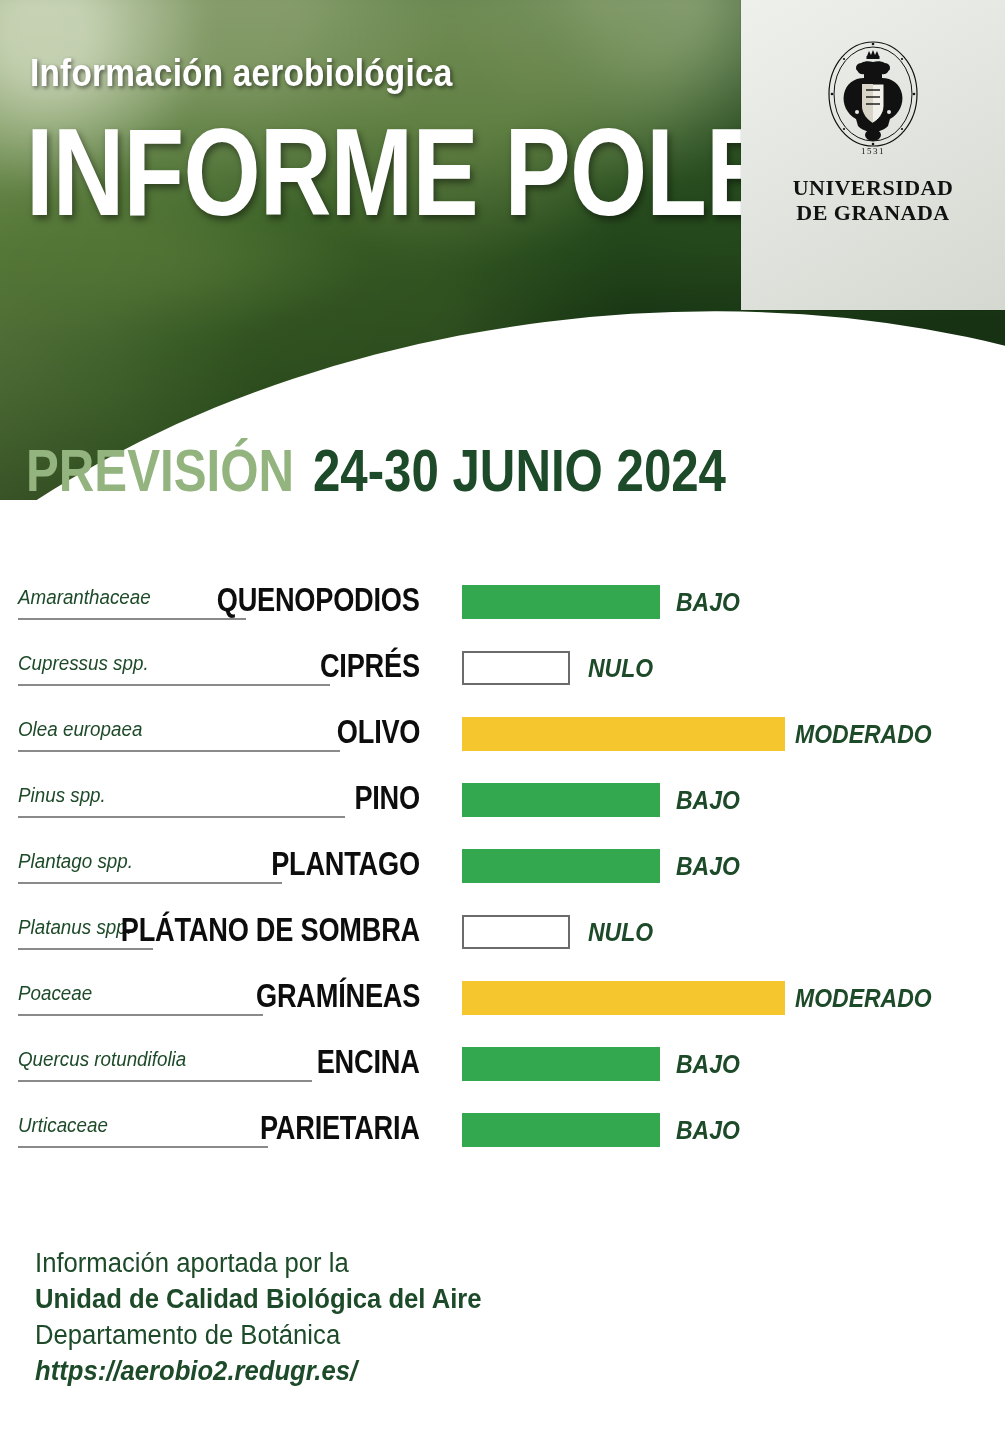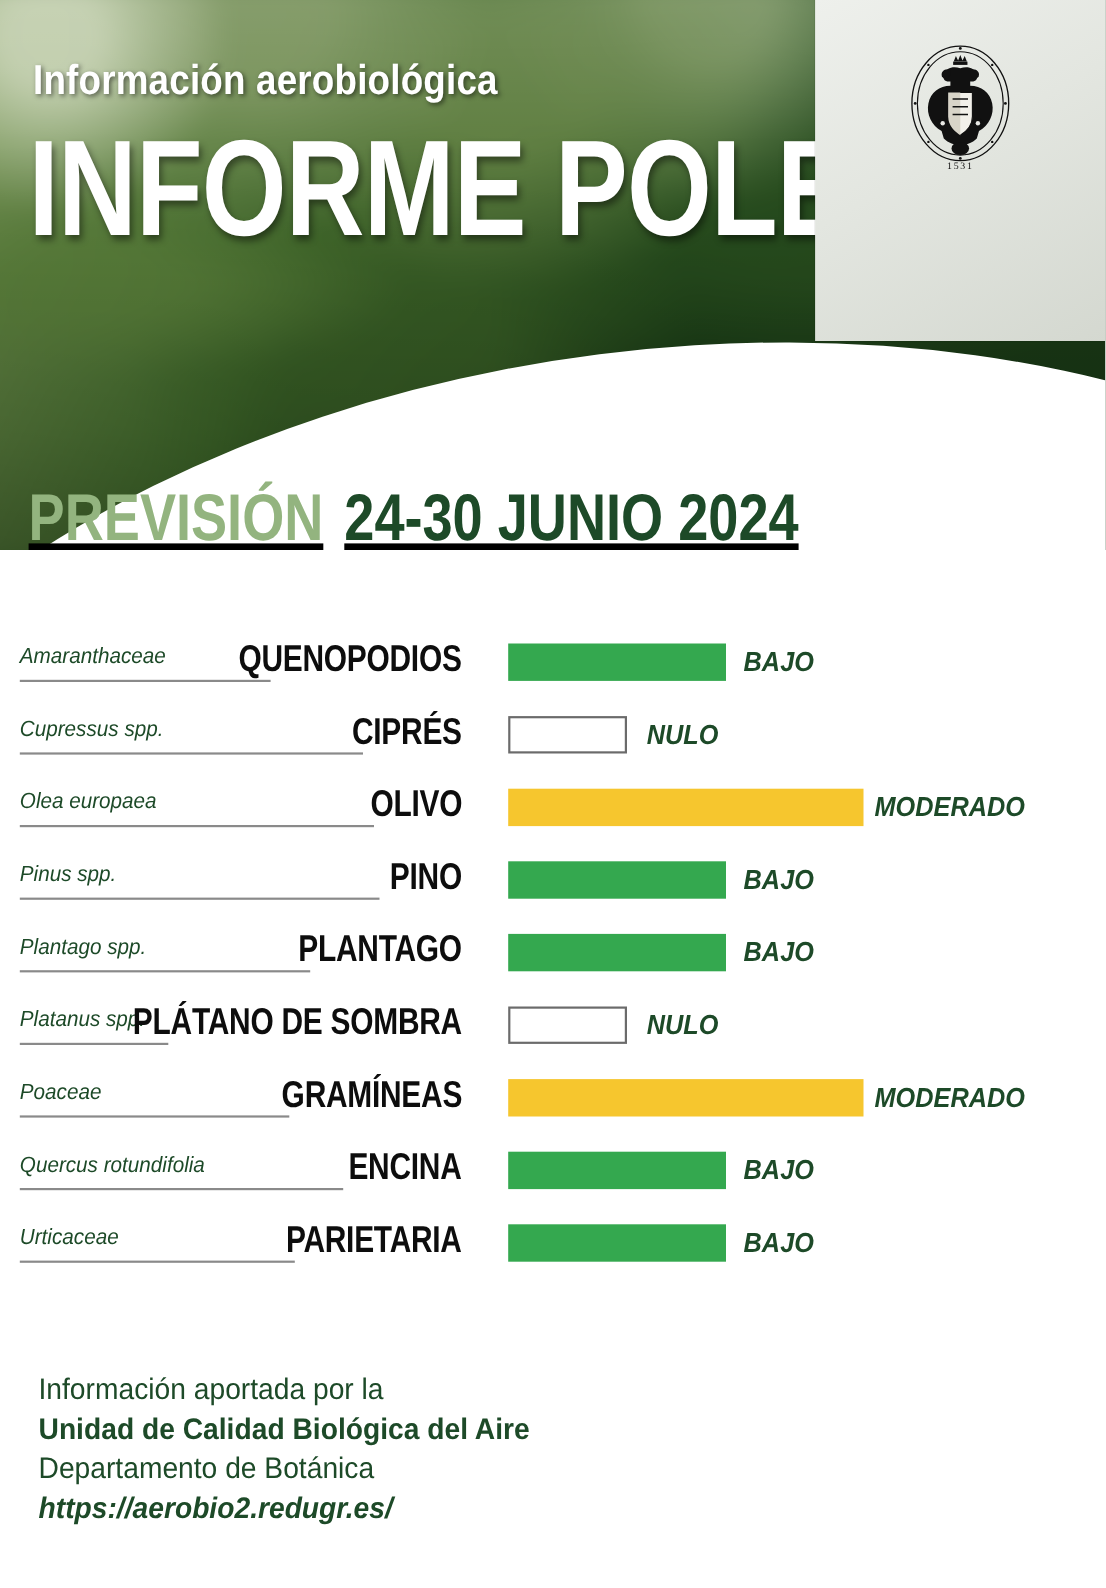--- a/index.html
+++ b/index.html
@@ -79,21 +79,21 @@
     font-family:"Liberation Sans Narrow","Liberation Sans",sans-serif;
     transform:scaleX(.80);transform-origin:left center;
     letter-spacing:-1px;line-height:1;
     text-shadow:3px 4px 8px rgba(0,0,0,.45);
     white-space:nowrap;
   }
 
   
   .forecast{
     position:absolute;left:26px;top:436px;
-    display:flex;align-items:baseline;gap:22px;white-space:nowrap;text-decoration:underline;
+    display:flex;align-items:baseline;gap:22px;white-space:nowrap;
   }
   .forecast .word{
     font-size:60px;font-weight:700;color:#93b47f;
     font-family:"Liberation Sans Narrow","Liberation Sans",sans-serif;
     transform:scaleX(.82);transform-origin:left center;letter-spacing:0;
   }
   .forecast .range{
     font-size:60px;font-weight:700;color:#1d4a28;
     font-family:"Liberation Sans Narrow","Liberation Sans",sans-serif;
     transform:scaleX(.82);transform-origin:left center;letter-spacing:0;
@@ -198,20 +198,24 @@
       <line x1="52" y1="63" x2="66" y2="63" stroke="#111" stroke-width="1.4"></line>
       <line x1="52" y1="70" x2="66" y2="70" stroke="#111" stroke-width="1.4"></line>
 
       <circle cx="43" cy="78" r="4.5" fill="#111"></circle>
       <circle cx="75" cy="78" r="4.5" fill="#111"></circle>
       <circle cx="43" cy="78" r="2" fill="#e8e8e4"></circle>
       <circle cx="75" cy="78" r="2" fill="#e8e8e4"></circle>
       <ellipse cx="59" cy="101" rx="8" ry="6" fill="#111"></ellipse>
       <text x="59" y="120" text-anchor="middle" font-family="Liberation Serif, serif" font-size="9" fill="#111" letter-spacing="1.5">1531</text>
     </svg>
+    <div class="ugr-name">
+      <span class="l1">UNIVERSIDAD</span>
+      <span class="l2">DE GRANADA</span>
+    </div>
   </div>
 
   <div class="forecast">
     <span class="word">PREVISIÓN</span>
     <span class="range">24-30 JUNIO 2024</span>
   </div>
 
   <div class="rows" id="rows">
       <div class="row">
         <div class="sci">Amaranthaceae</div>

